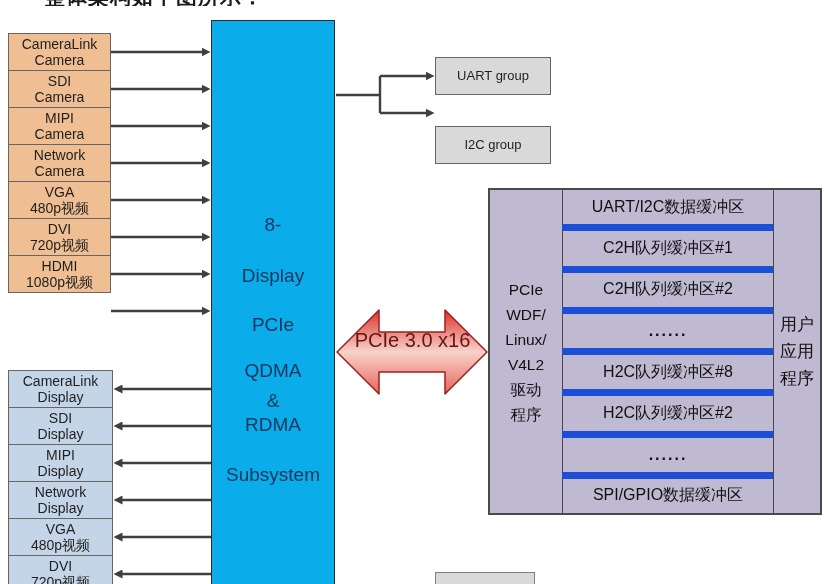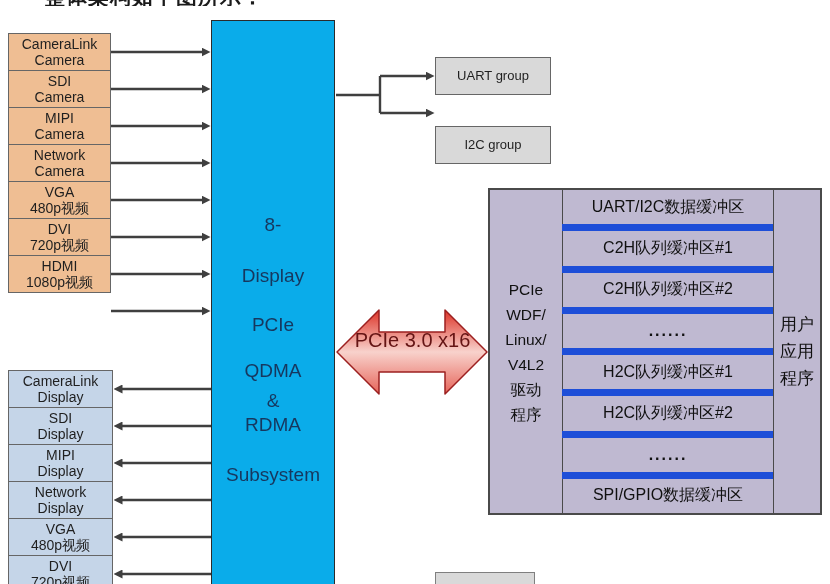--- a/index.html
+++ b/index.html
@@ -162,21 +162,21 @@
       <div>Linux/</div>
       <div>V4L2</div>
       <div>驱动</div>
       <div>程序</div>
     </div>
     <div class="buf-col">
       <div class="buf-row">UART/I2C数据缓冲区</div>
       <div class="buf-row">C2H队列缓冲区#1</div>
       <div class="buf-row">C2H队列缓冲区#2</div>
       <div class="buf-row dots">......</div>
-      <div class="buf-row">H2C队列缓冲区#1</div>
+      <div class="buf-row">H2C队列缓冲区#8</div>
       <div class="buf-row">H2C队列缓冲区#2</div>
       <div class="buf-row dots">......</div>
       <div class="buf-row">SPI/GPIO数据缓冲区</div>
     </div>
     <div class="user-cell">
       <div>用户</div>
       <div>应用</div>
       <div>程序</div>
     </div>
   </div>

